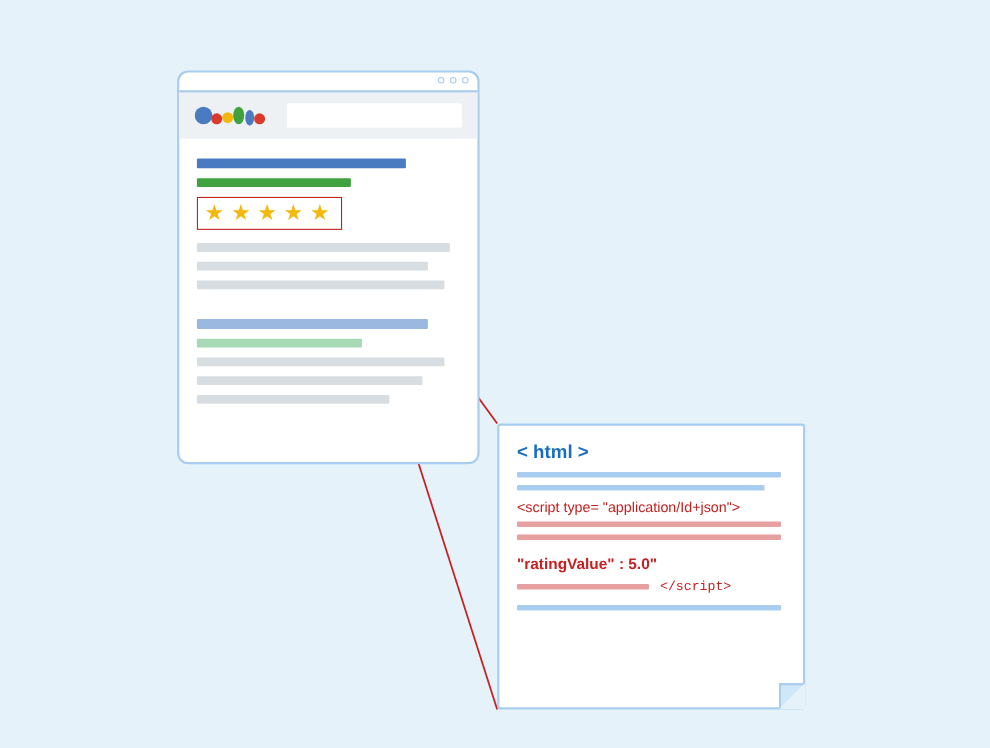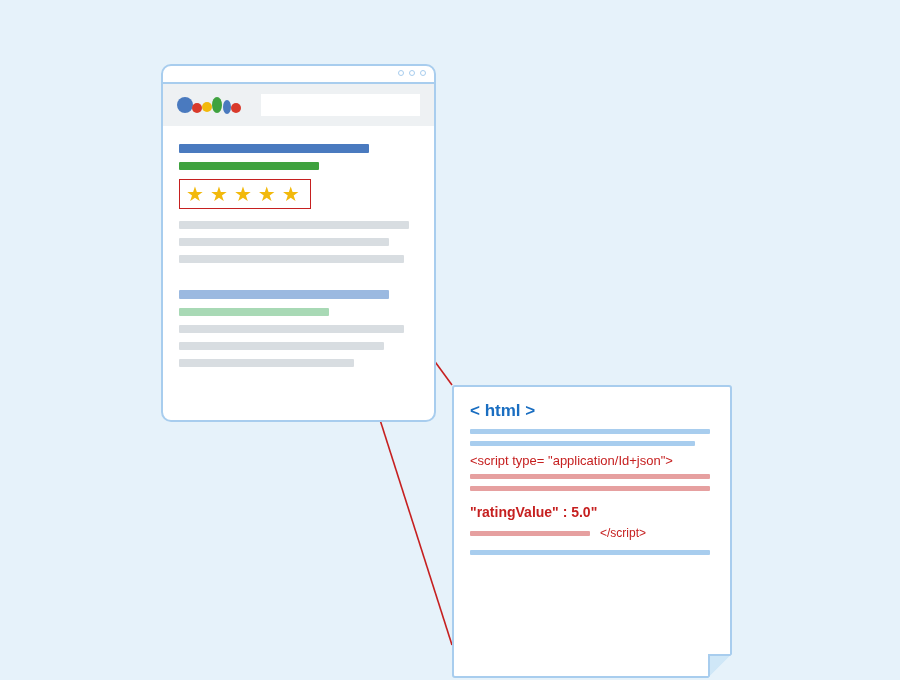--- a/index.html
+++ b/index.html
@@ -78,21 +78,21 @@
   .sep { height: 18px; }
   .bar.title2 { background:#9bb9e0; width:210px; height:9px; }
   .bar.url2   { background:#a8d9b5; width:150px; }
 
   
   .codepage {
     position: absolute;
     left: 452px;
     top: 385px;
     width: 280px;
-    height: 293px;
+    height: 260px;
     background:#fff;
     border: 2px solid #a8cdee;
     border-radius: 3px;
     padding: 14px 16px 0 16px;
   }
   .tag {
     color:#1a6ec1;
     font-weight: bold;
     font-size: 17px;
     margin-bottom: 8px;
@@ -101,21 +101,21 @@
   .cbar.blue  { background:#a8cdee; }
   .cbar.red   { background:#e6a0a0; }
   .redtext {
     color:#c62020;
     font-size: 13px;
     margin: 6px 0 6px 0;
   }
   .redtext.bold { font-weight:bold; font-size:14px; }
   .scriptend { color:#c62020; font-size:12px; }
   .rv-row { display:flex; flex-direction:column; }
-  .rv-line { display:flex; align-items:center; gap:10px; }
+  .rv-line { display:flex; align-items:center; gap:10px;font-family:Liberation Mono, monospace; }
   .rv-line .cbar { width:120px; margin-bottom:0; }
   .dogear {
     position:absolute;
     right:-2px; bottom:-2px;
     width:24px; height:24px;
   }
   .dogear::before{
     content:"";
     position:absolute; inset:0;
     background:#e6f2fa;

